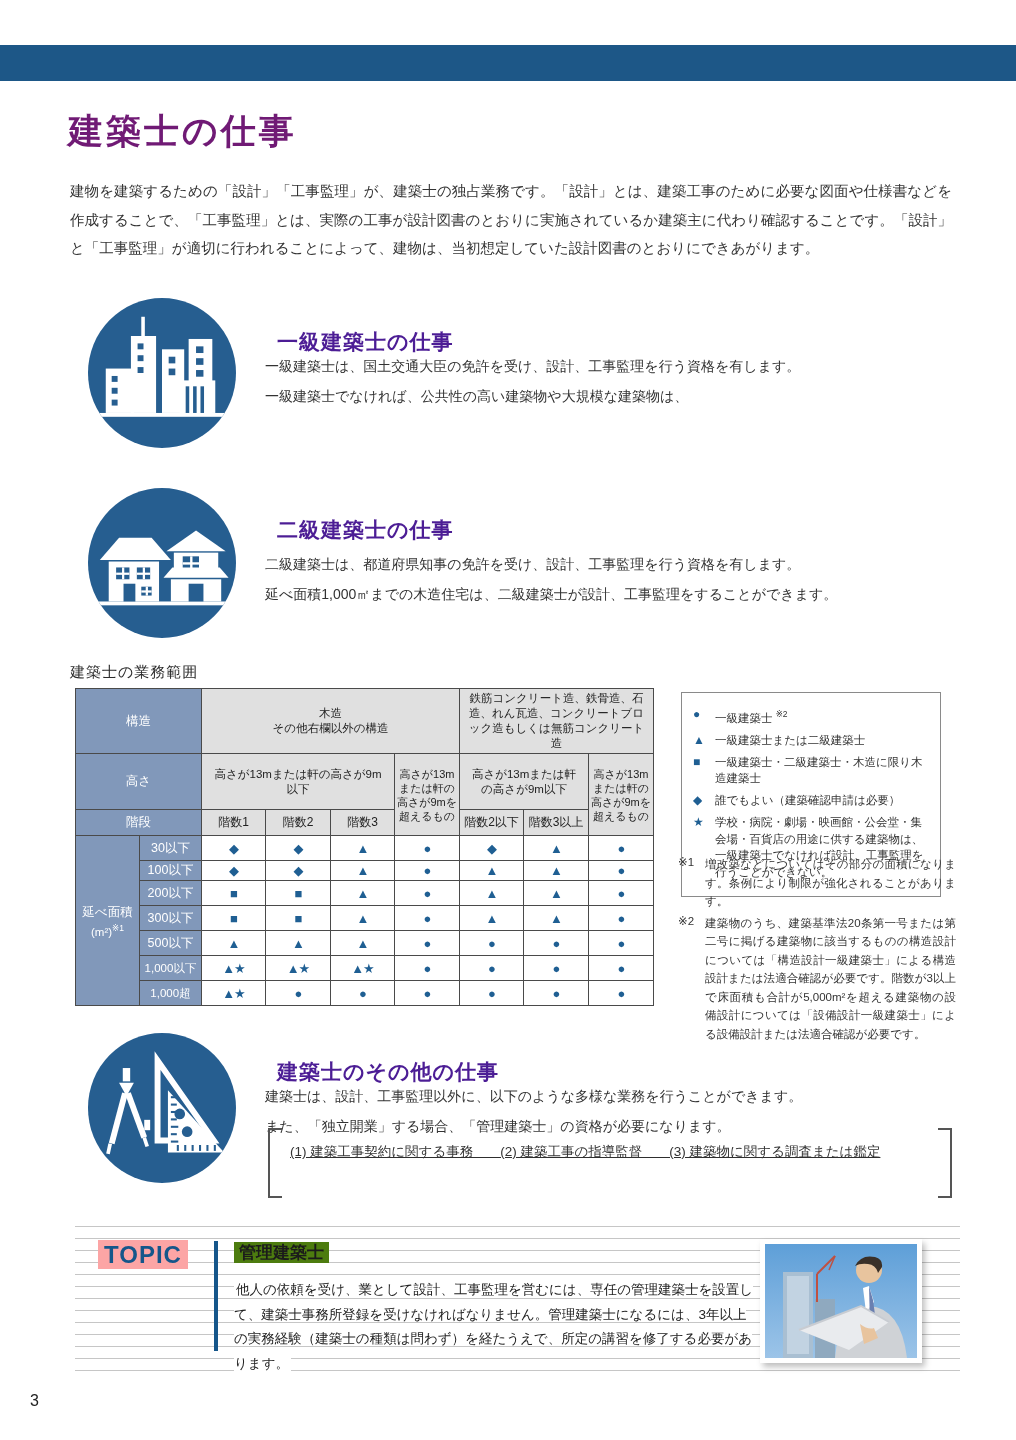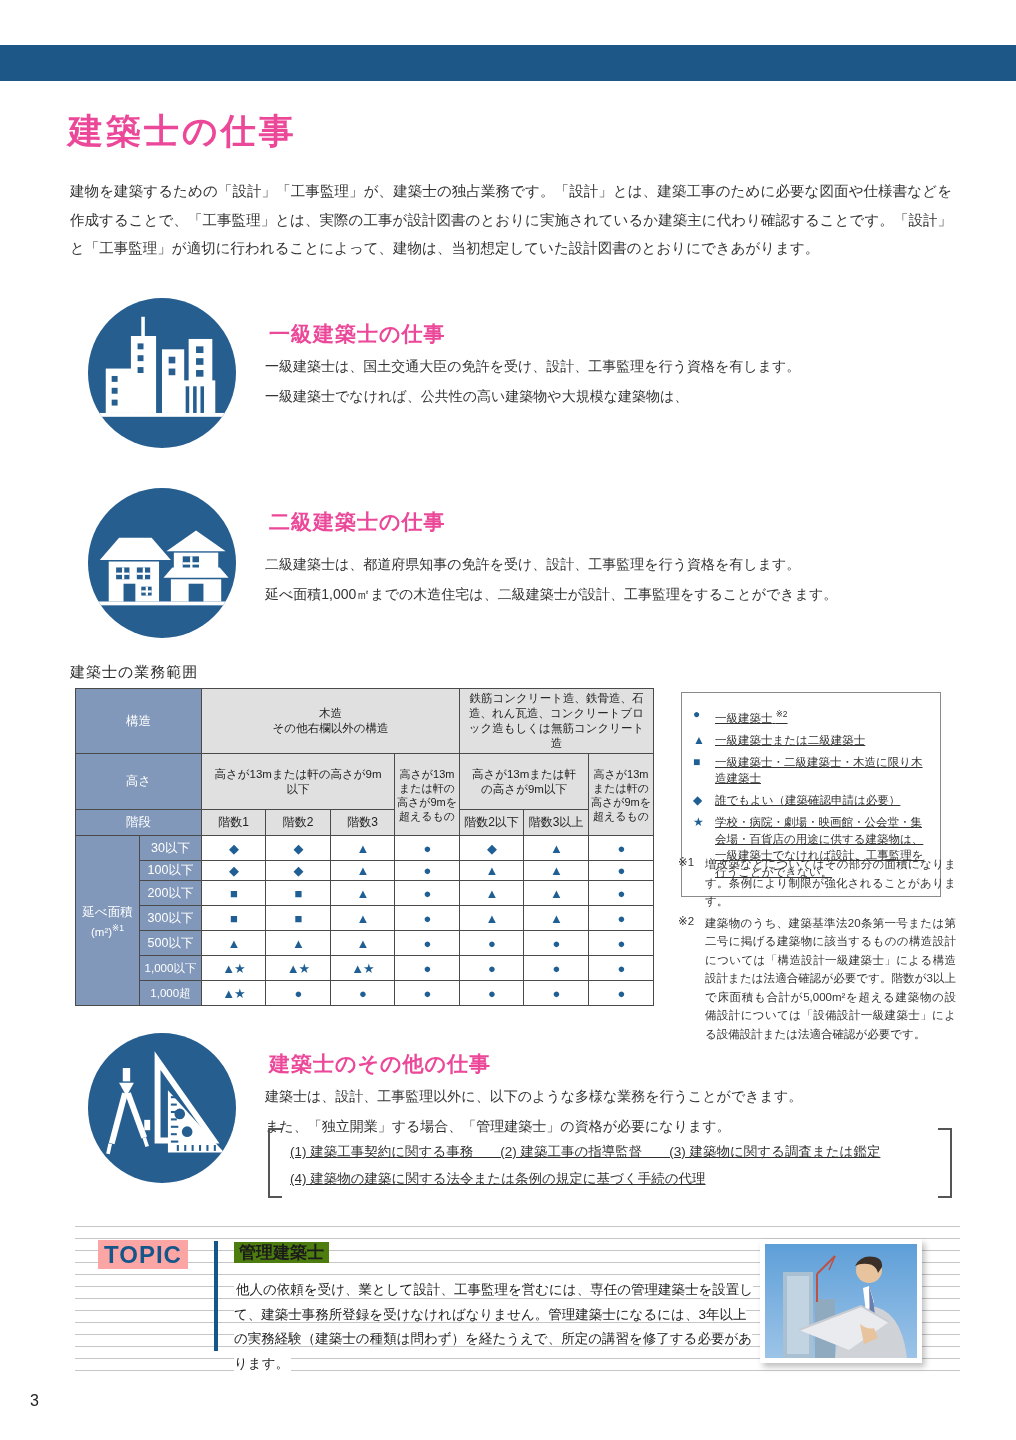--- a/index.html
+++ b/index.html
@@ -5,46 +5,46 @@
   html,body{margin:0;padding:0;}
   body{
     width:1016px;height:1440px;position:relative;background:#ffffff;
     font-family:"Liberation Sans","DejaVu Sans",sans-serif;color:#2e2e2e;
     overflow:hidden;
   }
   .abs{position:absolute;}
   
   .topbar{top:45px;left:0;width:1016px;height:36px;background:#1d5787;}
   
-  .page-title{top:108px;left:68px;font-size:35px;font-weight:bold;color:#ec4899;letter-spacing:3px;margin:0;}
+  .page-title{top:108px;left:68px;font-size:35px;font-weight:bold;color:#701a75;letter-spacing:3px;margin:0;}
   
   .intro{top:177px;left:70px;width:882px;font-size:14.5px;line-height:28.5px;color:#333;margin:0;text-align:justify;}
   
   .circle-icon{width:148px;height:150px;border-radius:50%;background:#265e90;overflow:hidden;}
-  .sec-heading{font-size:21px;font-weight:bold;color:#ec4899;margin:4px;letter-spacing:1px;}
+  .sec-heading{font-size:21px;font-weight:bold;color:#4c1d95;margin:12px;letter-spacing:1px;}
   .sec-line{font-size:14px;line-height:29.5px;color:#333;}
   
   .table-title{top:663px;left:70px;font-size:15px;color:#2b2b2b;letter-spacing:1px;}
   table.scope{top:688px;left:75px;border-collapse:collapse;table-layout:fixed;border:1px solid #4a4a4a;}
   table.scope td{border:1px solid #4a4a4a;text-align:center;vertical-align:middle;padding:1px;}
   td.bluec{background:#8198ba;color:#fff;font-size:12.5px;
     border-top:3px solid #fff;border-bottom:3px solid #fff;border-left:3px solid #fff;border-right:1px solid #4a4a4a;}
   td.areacell{background:#8198ba;color:#fff;font-size:12.5px;
     border:3px solid #fff;}
   td.grayc{background:#e0e0e0;color:#222;font-size:11.5px;line-height:15px;}
   td.grayc.tall{font-size:11px;line-height:14px;}
   td.sym{background:#fff;color:#1f5f93;font-size:13px;letter-spacing:-1px;}
   .sup{font-size:8.5px;vertical-align:super;}
   .areaunit{font-size:11.5px;margin-top:2px;}
   
   .legend{top:692px;left:681px;width:260px;box-sizing:border-box;border:1px solid #8a8a8a;background:#fff;
     padding:13px 9px 10px 11px;font-size:11.5px;color:#333;}
   .litem{display:flex;margin-bottom:5.5px;line-height:16.5px;}
   .lsym{color:#1f5f93;width:22px;flex:0 0 22px;font-size:12px;}
-  .ltxt{flex:1;text-decoration:underline;}
+  .ltxt{flex:1;}
   
   .notes{top:855px;left:678px;width:278px;font-size:11.5px;color:#333;}
   .note{display:flex;margin-bottom:3px;}
   .nmark{width:27px;flex:0 0 27px;}
   .ntext{flex:1;line-height:18.5px;text-align:justify;}
   
   .duties{top:1128px;left:268px;width:684px;height:66px;box-sizing:border-box;padding:10px 22px 0 22px;text-decoration:underline;}
   .duties .line{font-size:13.5px;color:#333;line-height:27px;}
   .bracket{position:absolute;top:0;width:12px;height:66px;}
   .bracket.l{left:0;border-left:2px solid #555;border-top:2px solid #555;border-bottom:2px solid #555;}
@@ -319,21 +319,20 @@
 </div>
 <h2 class="abs sec-heading" style="top:1046px;left:265px;">建築士のその他の仕事</h2>
 <div class="abs" style="top:1082px;left:265px;width:700px;">
   <div class="sec-line">建築士は、設計、工事監理以外に、以下のような多様な業務を行うことができます。</div>
   <div class="sec-line">また、「独立開業」する場合、「管理建築士」の資格が必要になります。</div>
 </div>
 <div class="abs duties">
   <div class="bracket l"></div>
   <div class="bracket r"></div>
   <div class="line">(1) 建築工事契約に関する事務　　(2) 建築工事の指導監督　　(3) 建築物に関する調査または鑑定</div>
-  <div class="line">(4) 建築物の建築に関する法令または条例の規定に基づく手続の代理</div>
 </div>
 
 <div class="abs topic-bg"></div>
 <div class="abs topic-label"><span>TOPIC</span></div>
 <div class="abs topic-rule"></div>
 <div class="abs topic-heading"><span>管理建築士</span></div>
 <div class="abs topic-body"><span>他人の依頼を受け、業として設計、工事監理を営むには、専任の管理建築士を設置して、建築士事務所登録を受けなければなりません。管理建築士になるには、3年以上の実務経験（建築士の種類は問わず）を経たうえで、所定の講習を修了する必要があります。</span></div>
 
 <div class="abs photo">
   <svg width="152" height="114" viewBox="0 0 152 114">

